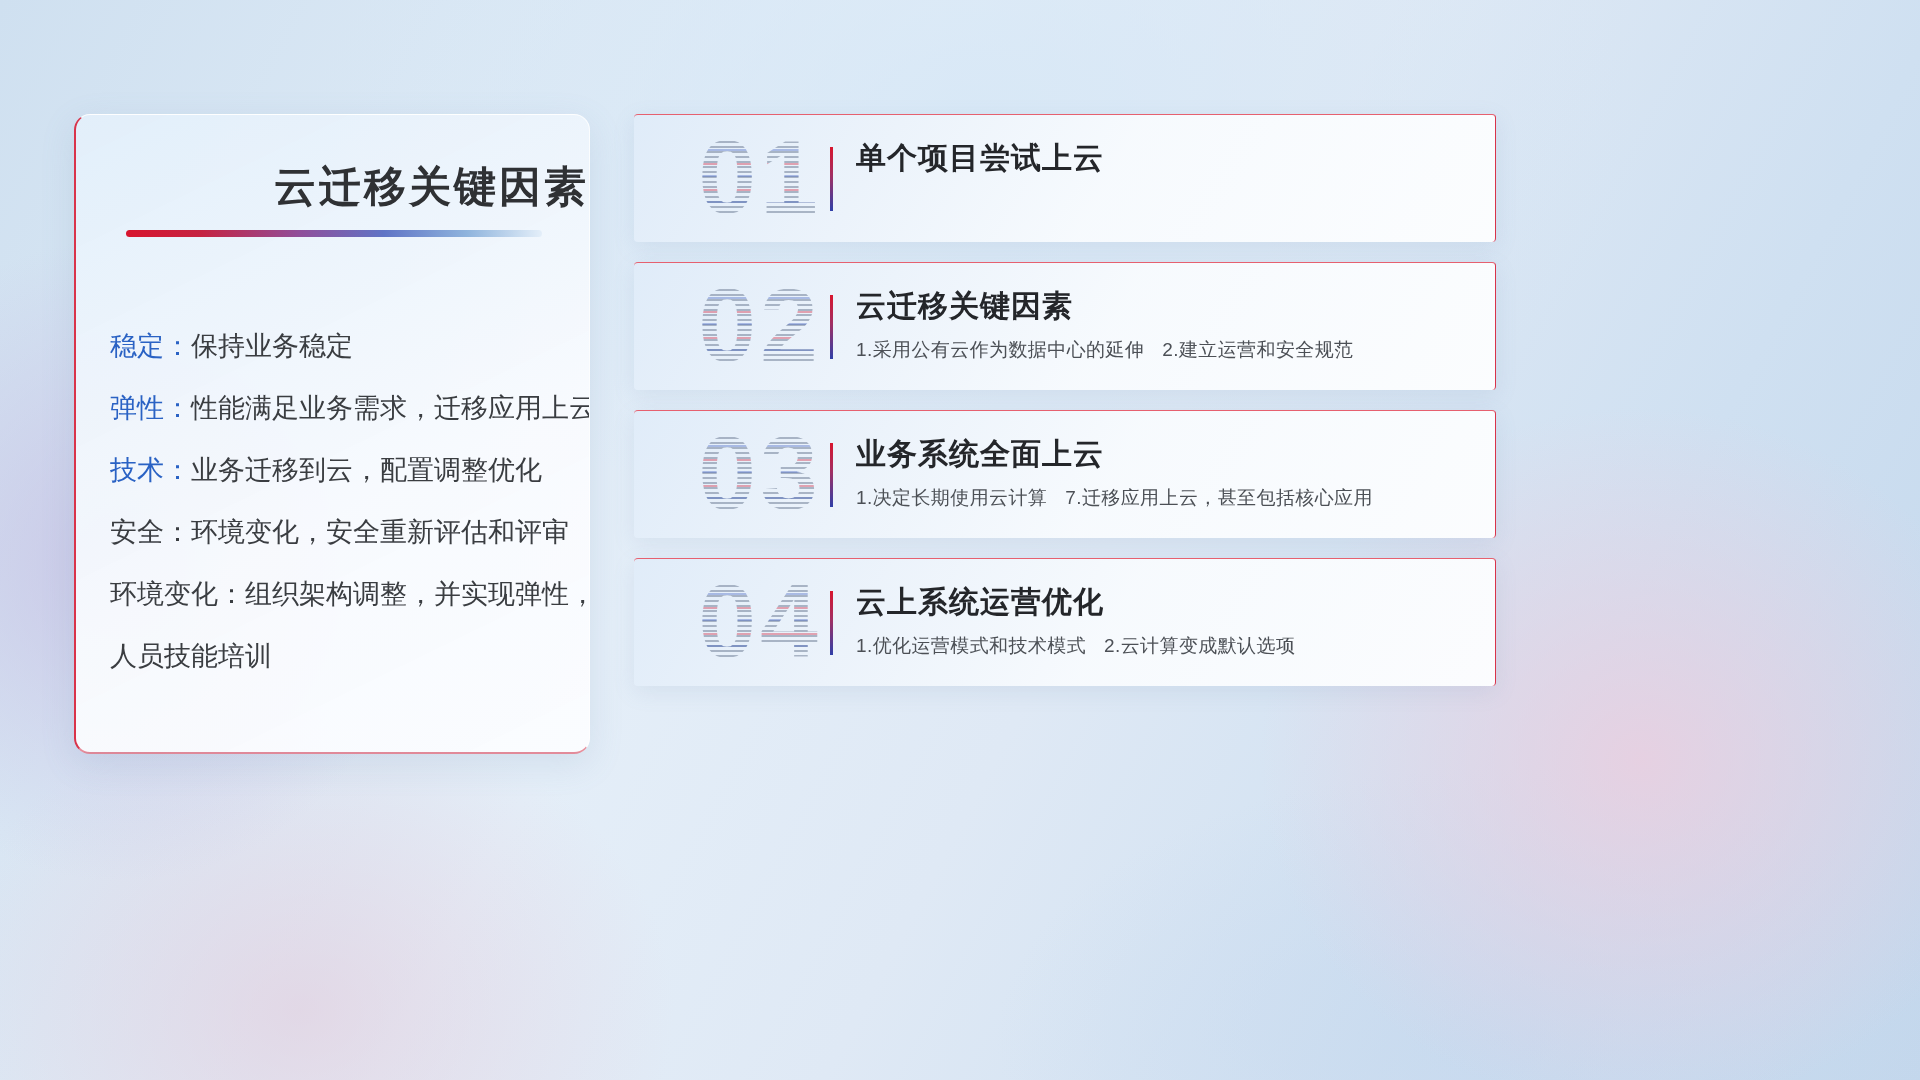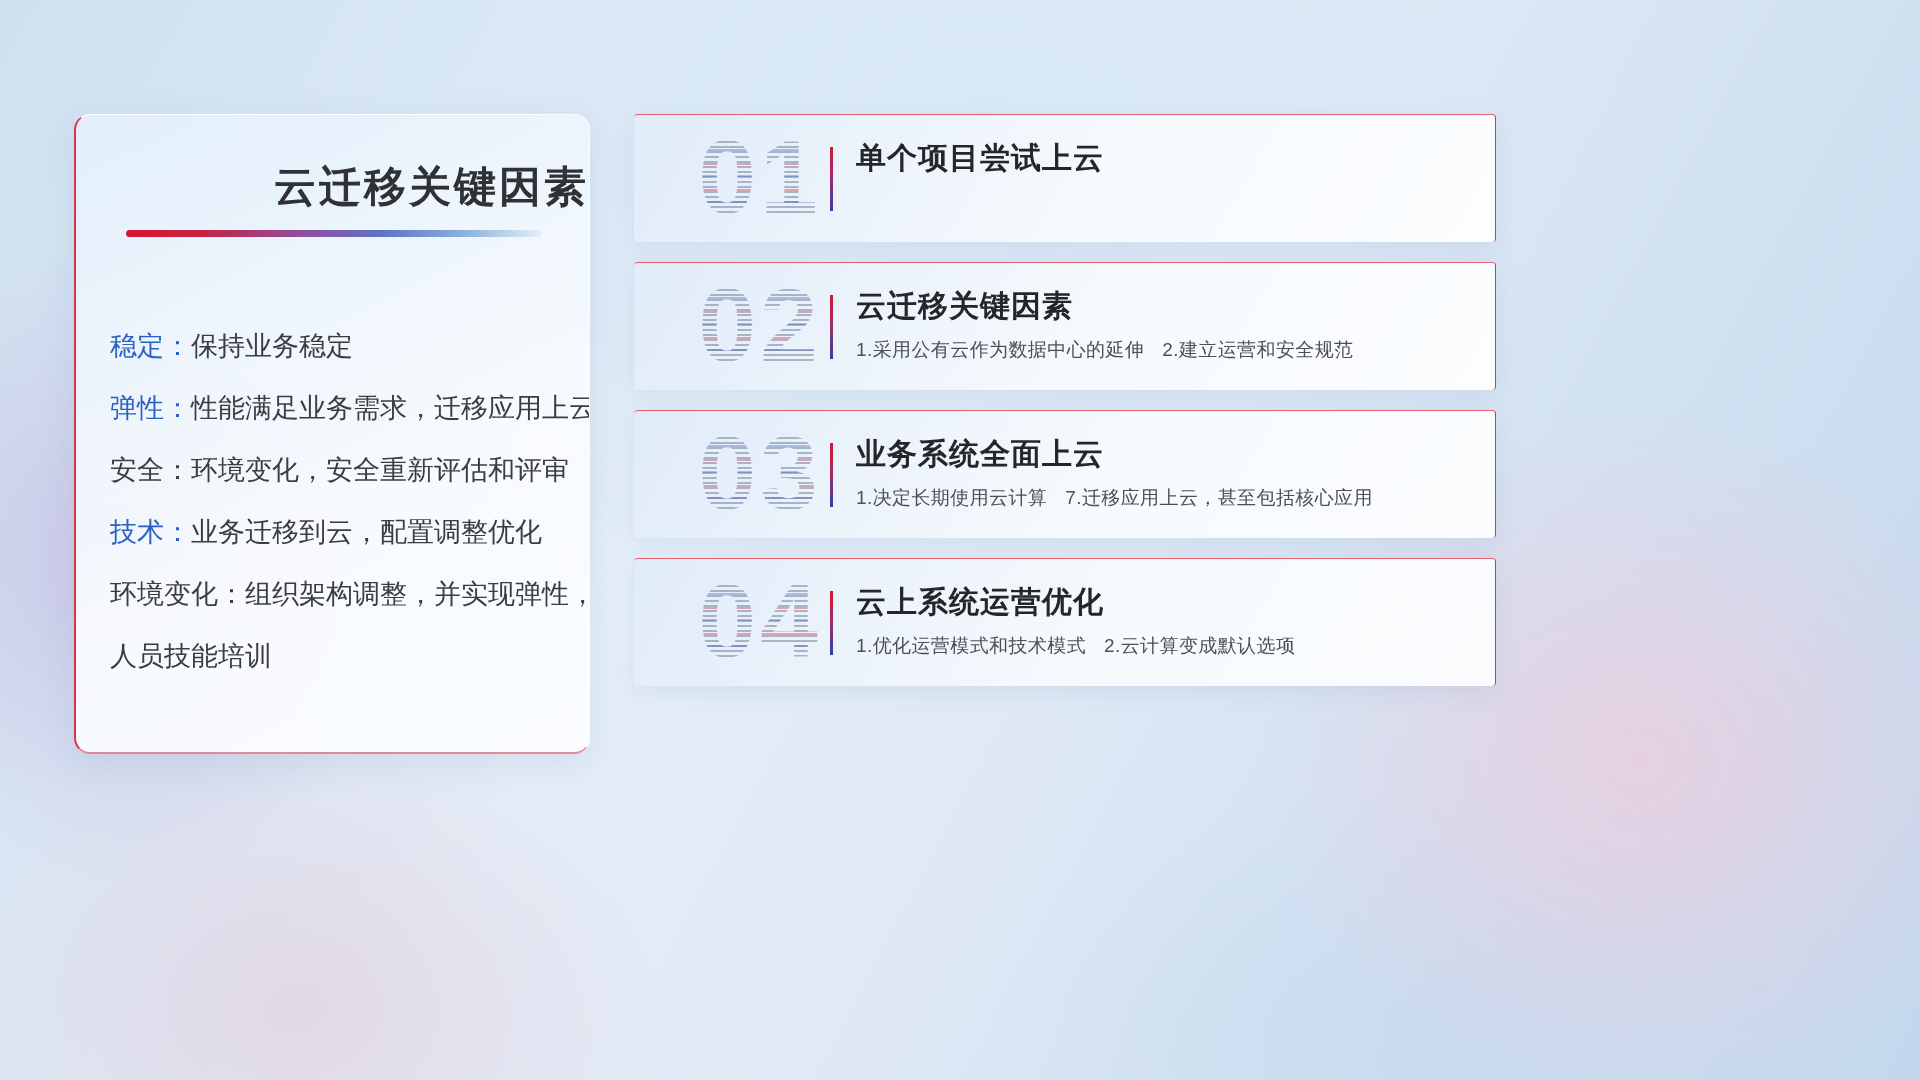--- a/index.html
+++ b/index.html
@@ -202,24 +202,24 @@
     <div id="title-underline"></div>
 
     <div id="left-list">
       <div class="left-row">
         <span class="lbl">稳定：</span><span class="txt">保持业务稳定</span>
       </div>
       <div class="left-row">
         <span class="lbl">弹性：</span><span class="txt">性能满足业务需求，迁移应用上云</span>
       </div>
       <div class="left-row">
+        <span class="lbl">技术：</span><span class="txt">业务迁移到云，配置调整优化</span>
+      </div>
+      <div class="left-row">
         <span class="lbl plain">安全：</span><span class="txt">环境变化，安全重新评估和评审</span>
-      </div>
-      <div class="left-row">
-        <span class="lbl">技术：</span><span class="txt">业务迁移到云，配置调整优化</span>
       </div>
       <div class="left-row">
         <span class="lbl plain">环境变化：</span><span class="txt">组织架构调整，并实现弹性，</span>
       </div>
       <div class="left-row">
         <span class="lbl plain"></span><span class="txt">人员技能培训</span>
       </div>
     </div>
   </section>
 

